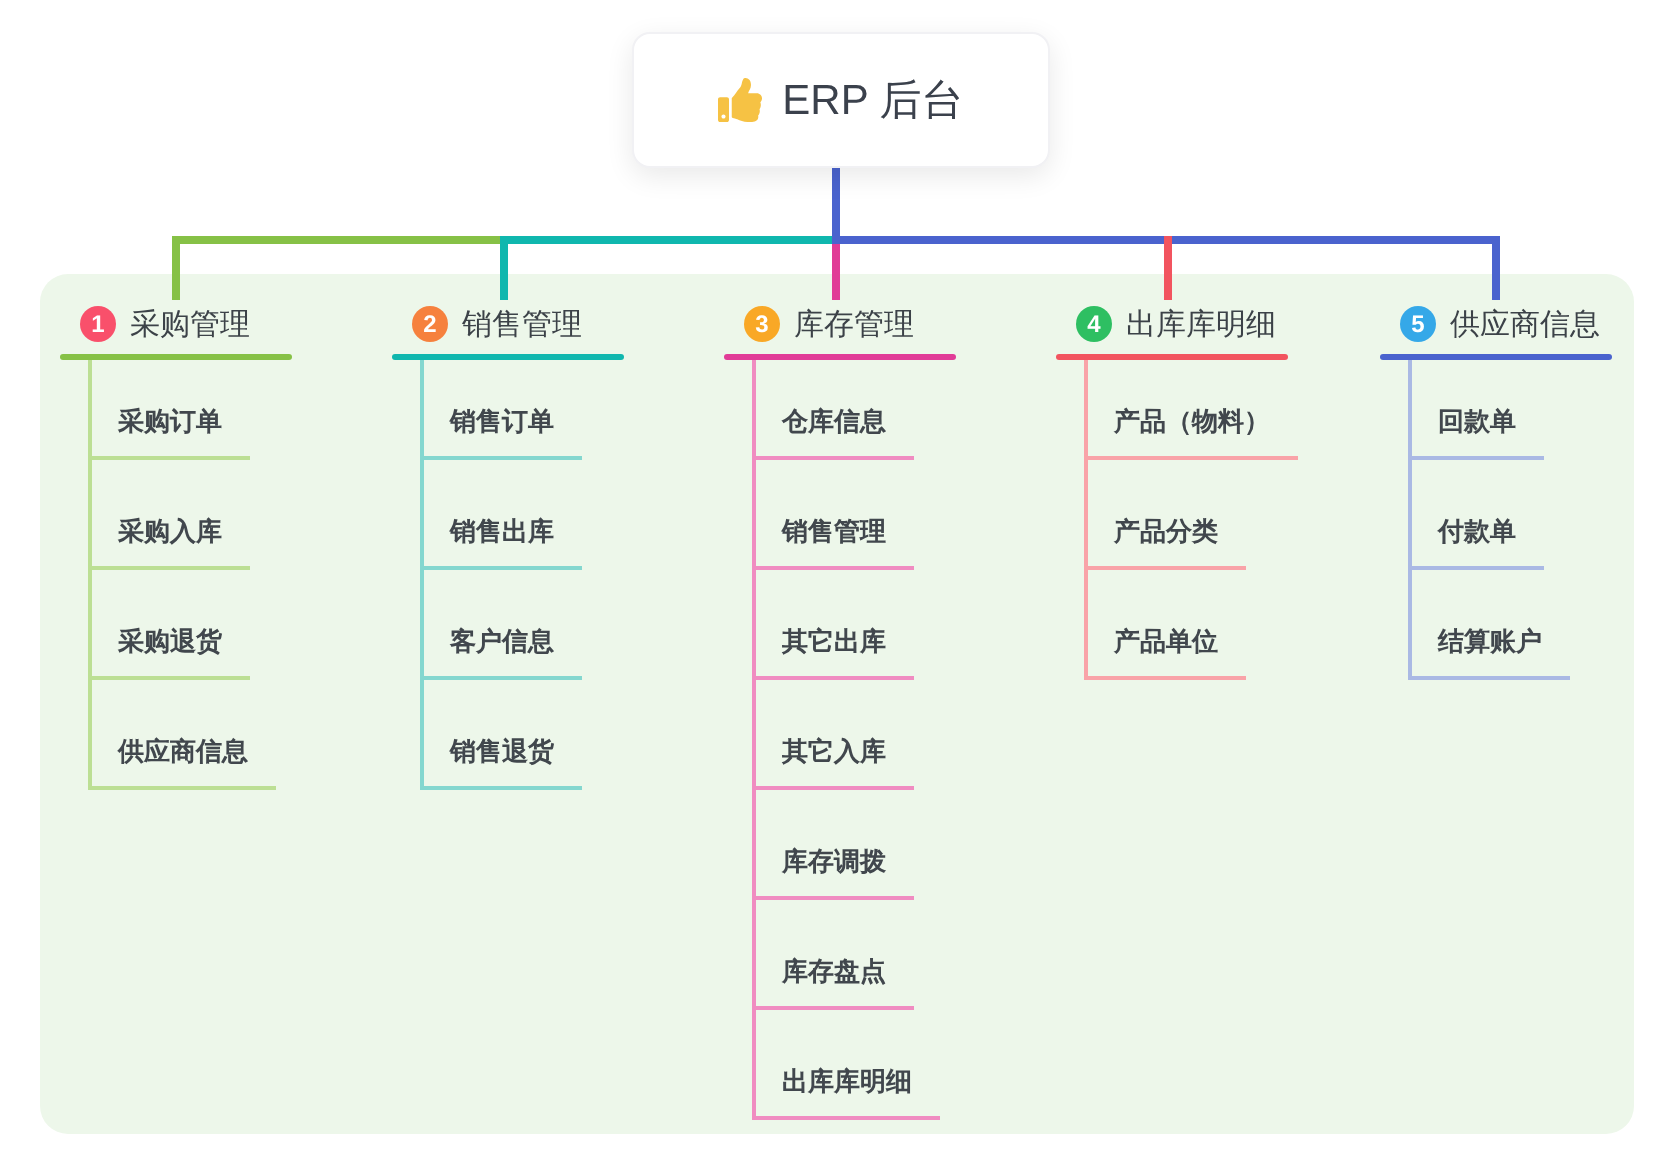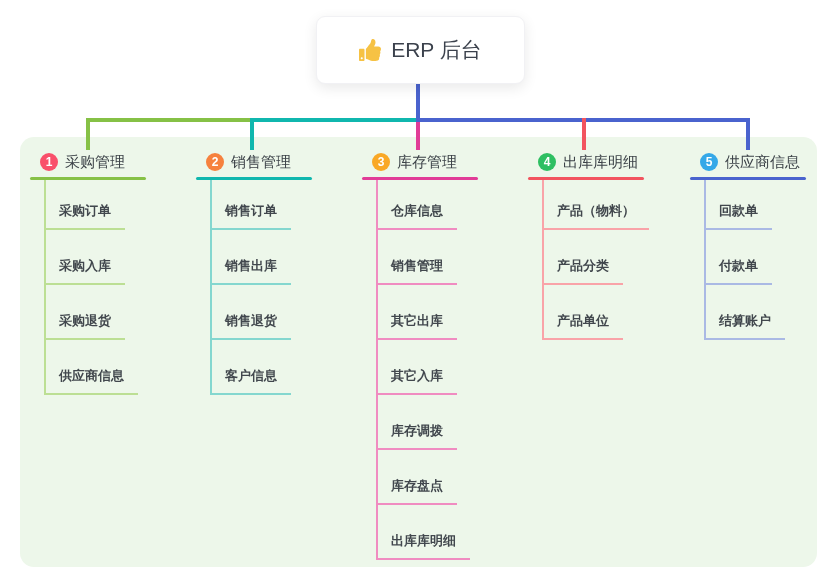--- a/index.html
+++ b/index.html
@@ -113,24 +113,24 @@
     </div>
     <div class="underline"></div>
     <div class="children">
       <div class="child">
           <span>销售订单</span>
         </div>
       <div class="child">
           <span>销售出库</span>
         </div>
       <div class="child">
+          <span>客户信息</span>
+        </div>
+      <div class="child">
           <span>销售退货</span>
-        </div>
-      <div class="child">
-          <span>客户信息</span>
         </div>
     </div>
   </div>
 
   <div class="branch b3" style="--line: #e13c97; --light: #f08cc1; --badge: #f9a826;">
     <div class="head">
       <span class="badge">3</span>
       <span>库存管理</span>
     </div>
     <div class="underline"></div>

